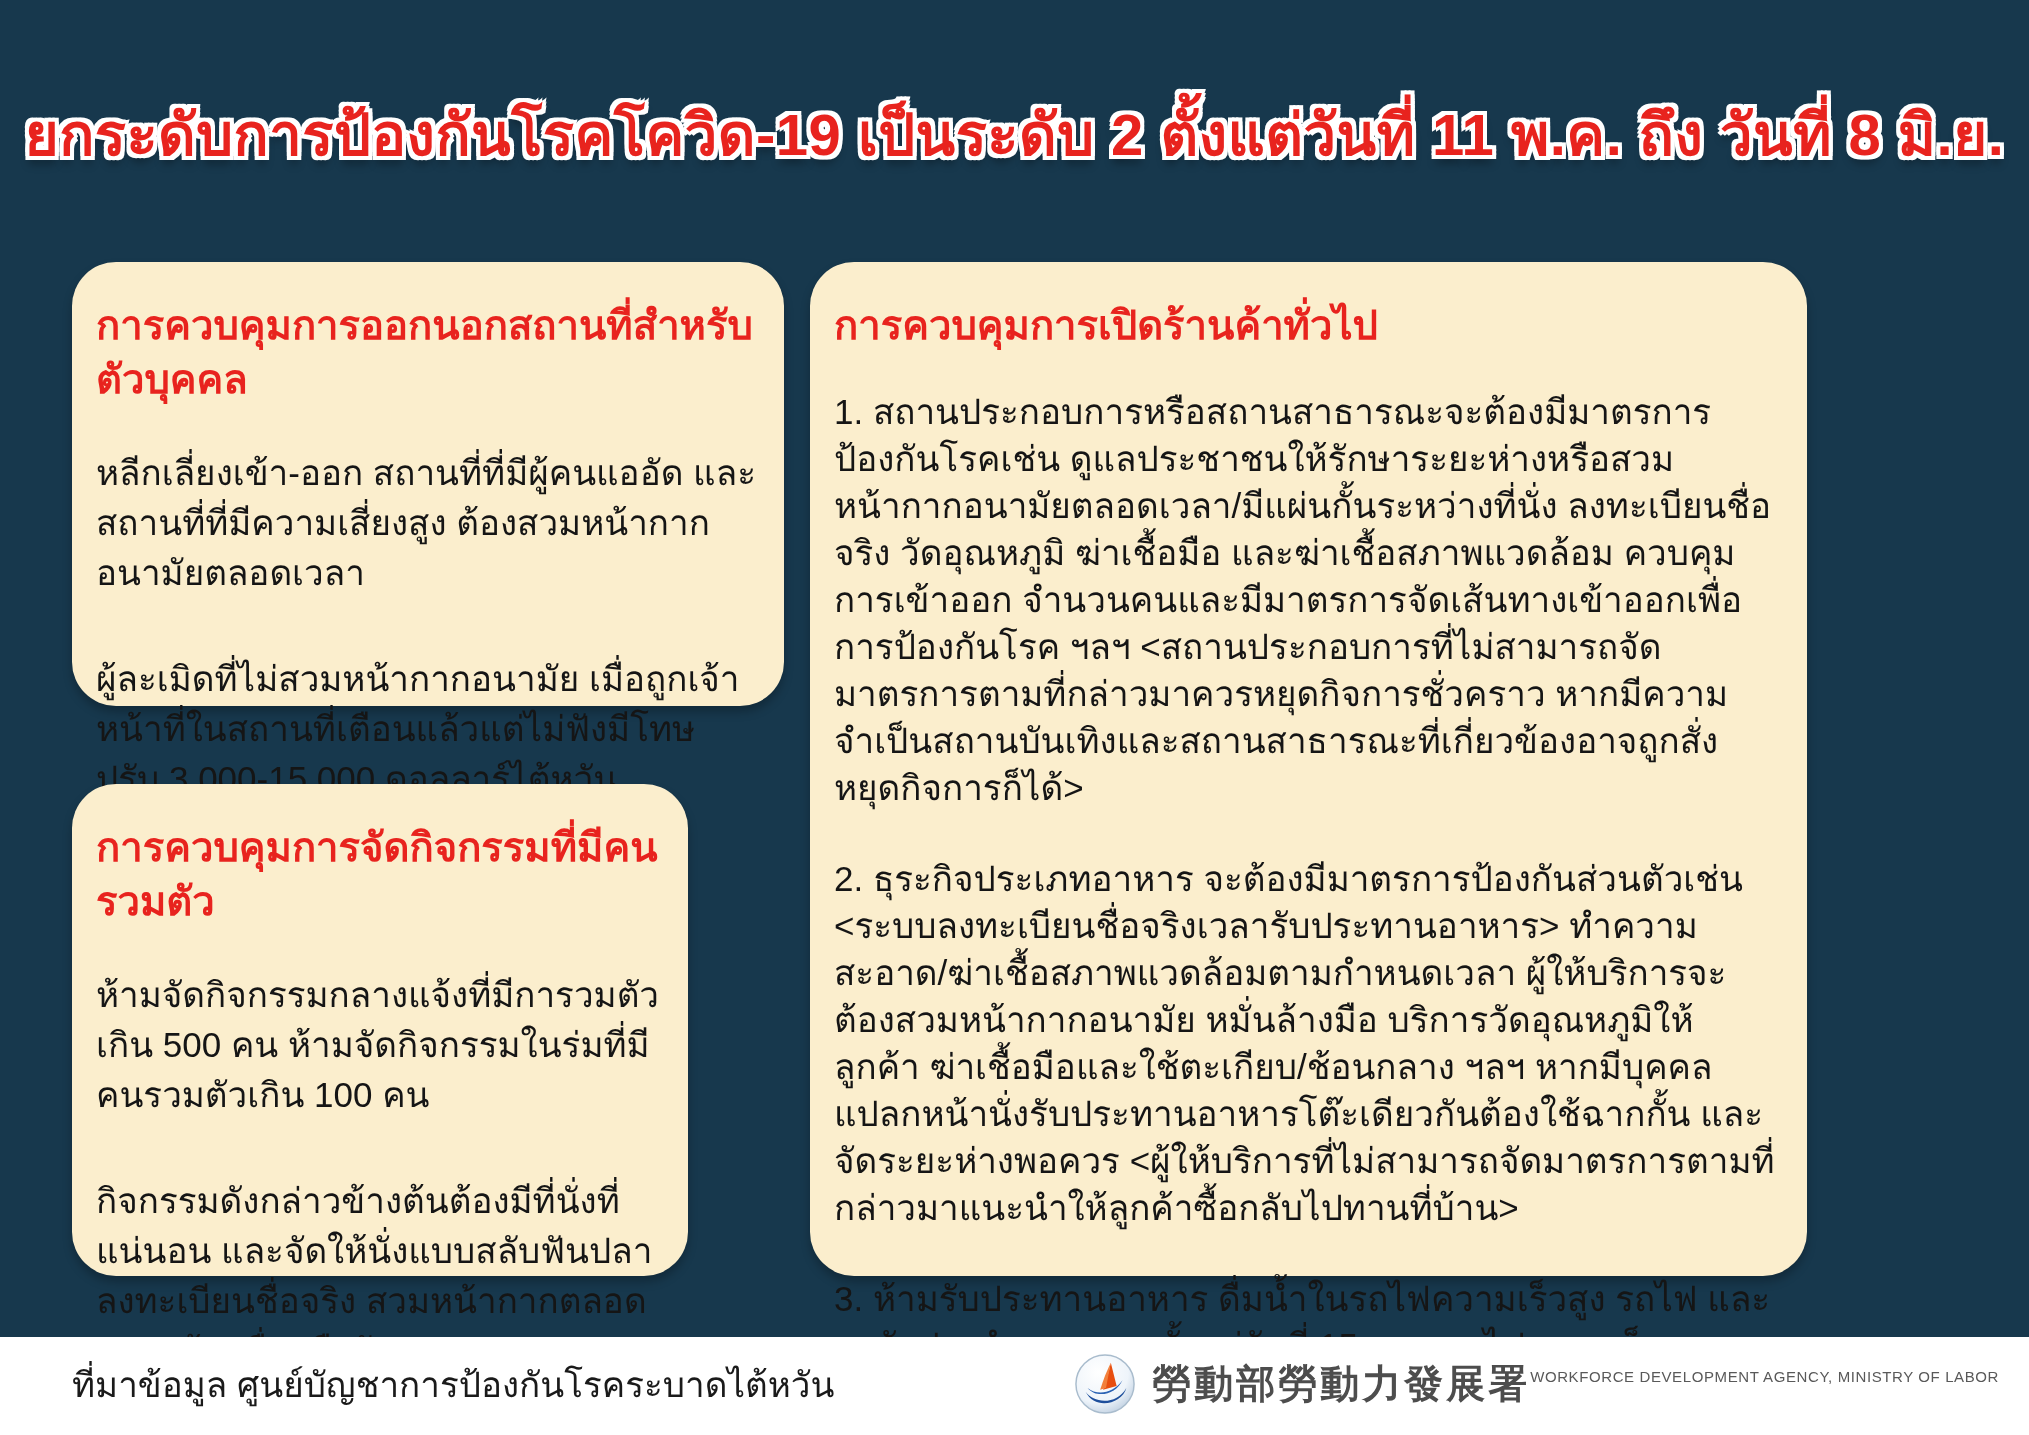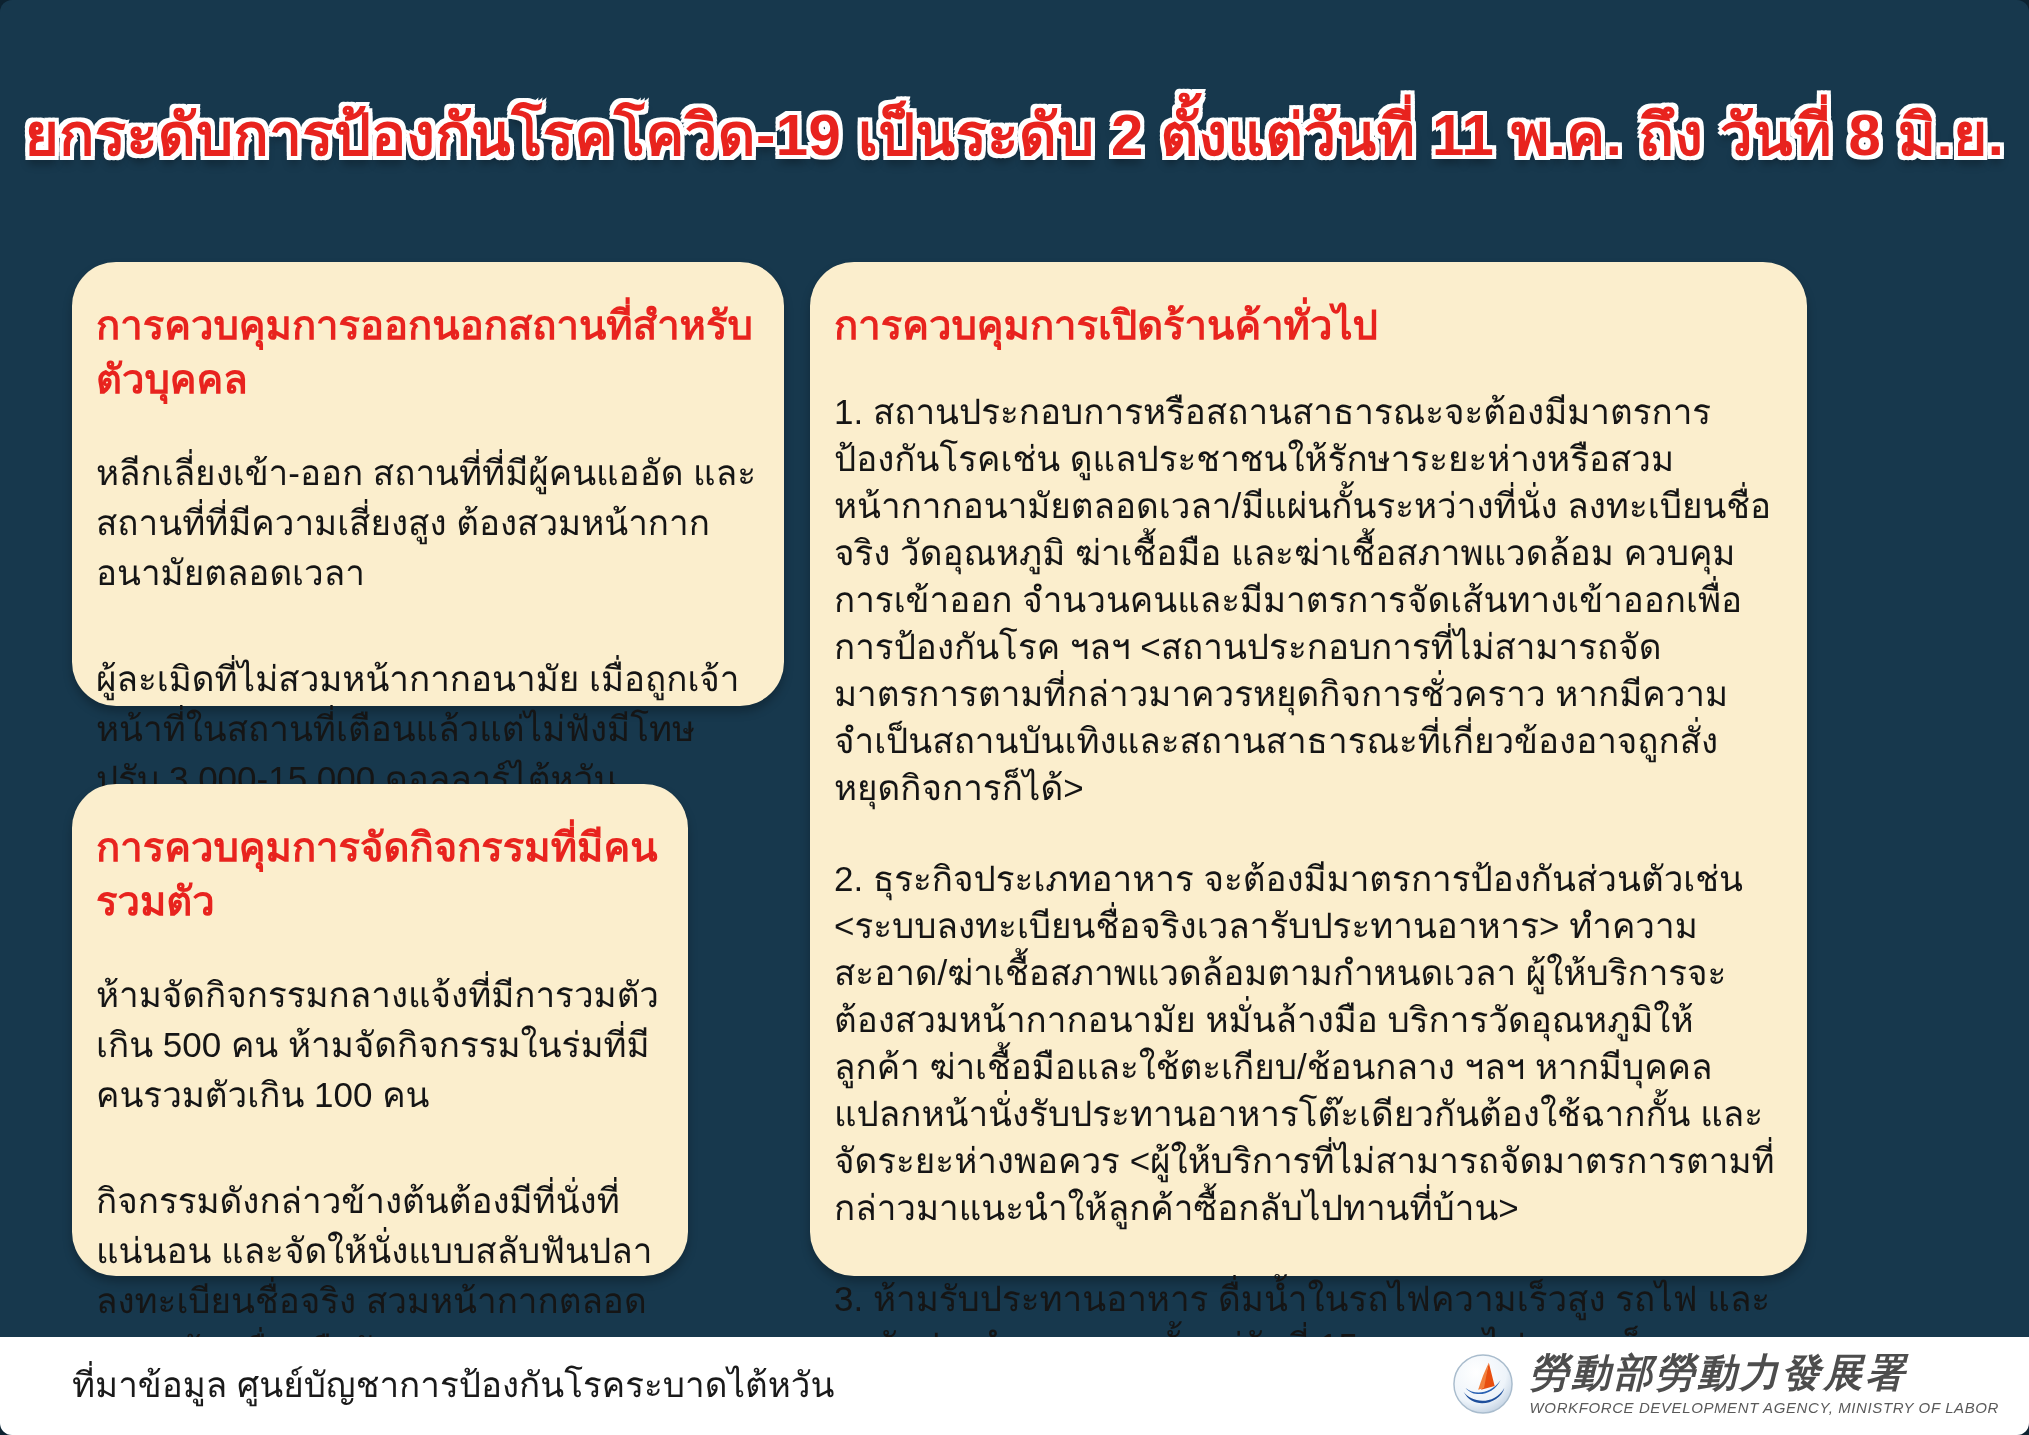--- a/index.html
+++ b/index.html
@@ -13,21 +13,20 @@
     --logo-blue:#1e4f9c;
     --logo-orange:#e84e0f;
   }
   html,body{margin:0;padding:0;background:#0d2230;}
   .stage{
     position:relative;
     width:2029px;height:1435px;
     background:var(--background);
     overflow:hidden;
     font-family:"Liberation Sans","DejaVu Sans",sans-serif;
-    border-radius:12px;
   }
   .page-title{
     position:absolute;left:0;right:0;top:88px;
     text-align:center;
     font-size:58px;font-weight:700;
     color:var(--accent-red);
     letter-spacing:0.5px;
     text-shadow:
       -4px -4px 0 #fff, 4px -4px 0 #fff, -4px 4px 0 #fff, 4px 4px 0 #fff,
       -4px 0 0 #fff, 4px 0 0 #fff, 0 -4px 0 #fff, 0 4px 0 #fff,
@@ -73,21 +72,21 @@
   }
   .source-text{
     color:var(--footer-text);
     font-size:35px;
     white-space:nowrap;
   }
   .agency-logo{
     display:flex;align-items:center;gap:16px;
   }
   .logo-globe{width:62px;height:62px;flex:0 0 auto;}
-  .logo-text-block{display:flex;flex-direction:column;justify-content:center;font-style:italic;}
+  .logo-text-block{display:flex;flex-direction:row;justify-content:center;}
   .logo-zh{
     color:var(--logo-text);
     font-size:39px;
     font-weight:600;
     letter-spacing:3px;
     line-height:1.1;
     white-space:nowrap;
   }
   .logo-en{
     color:#595959;

